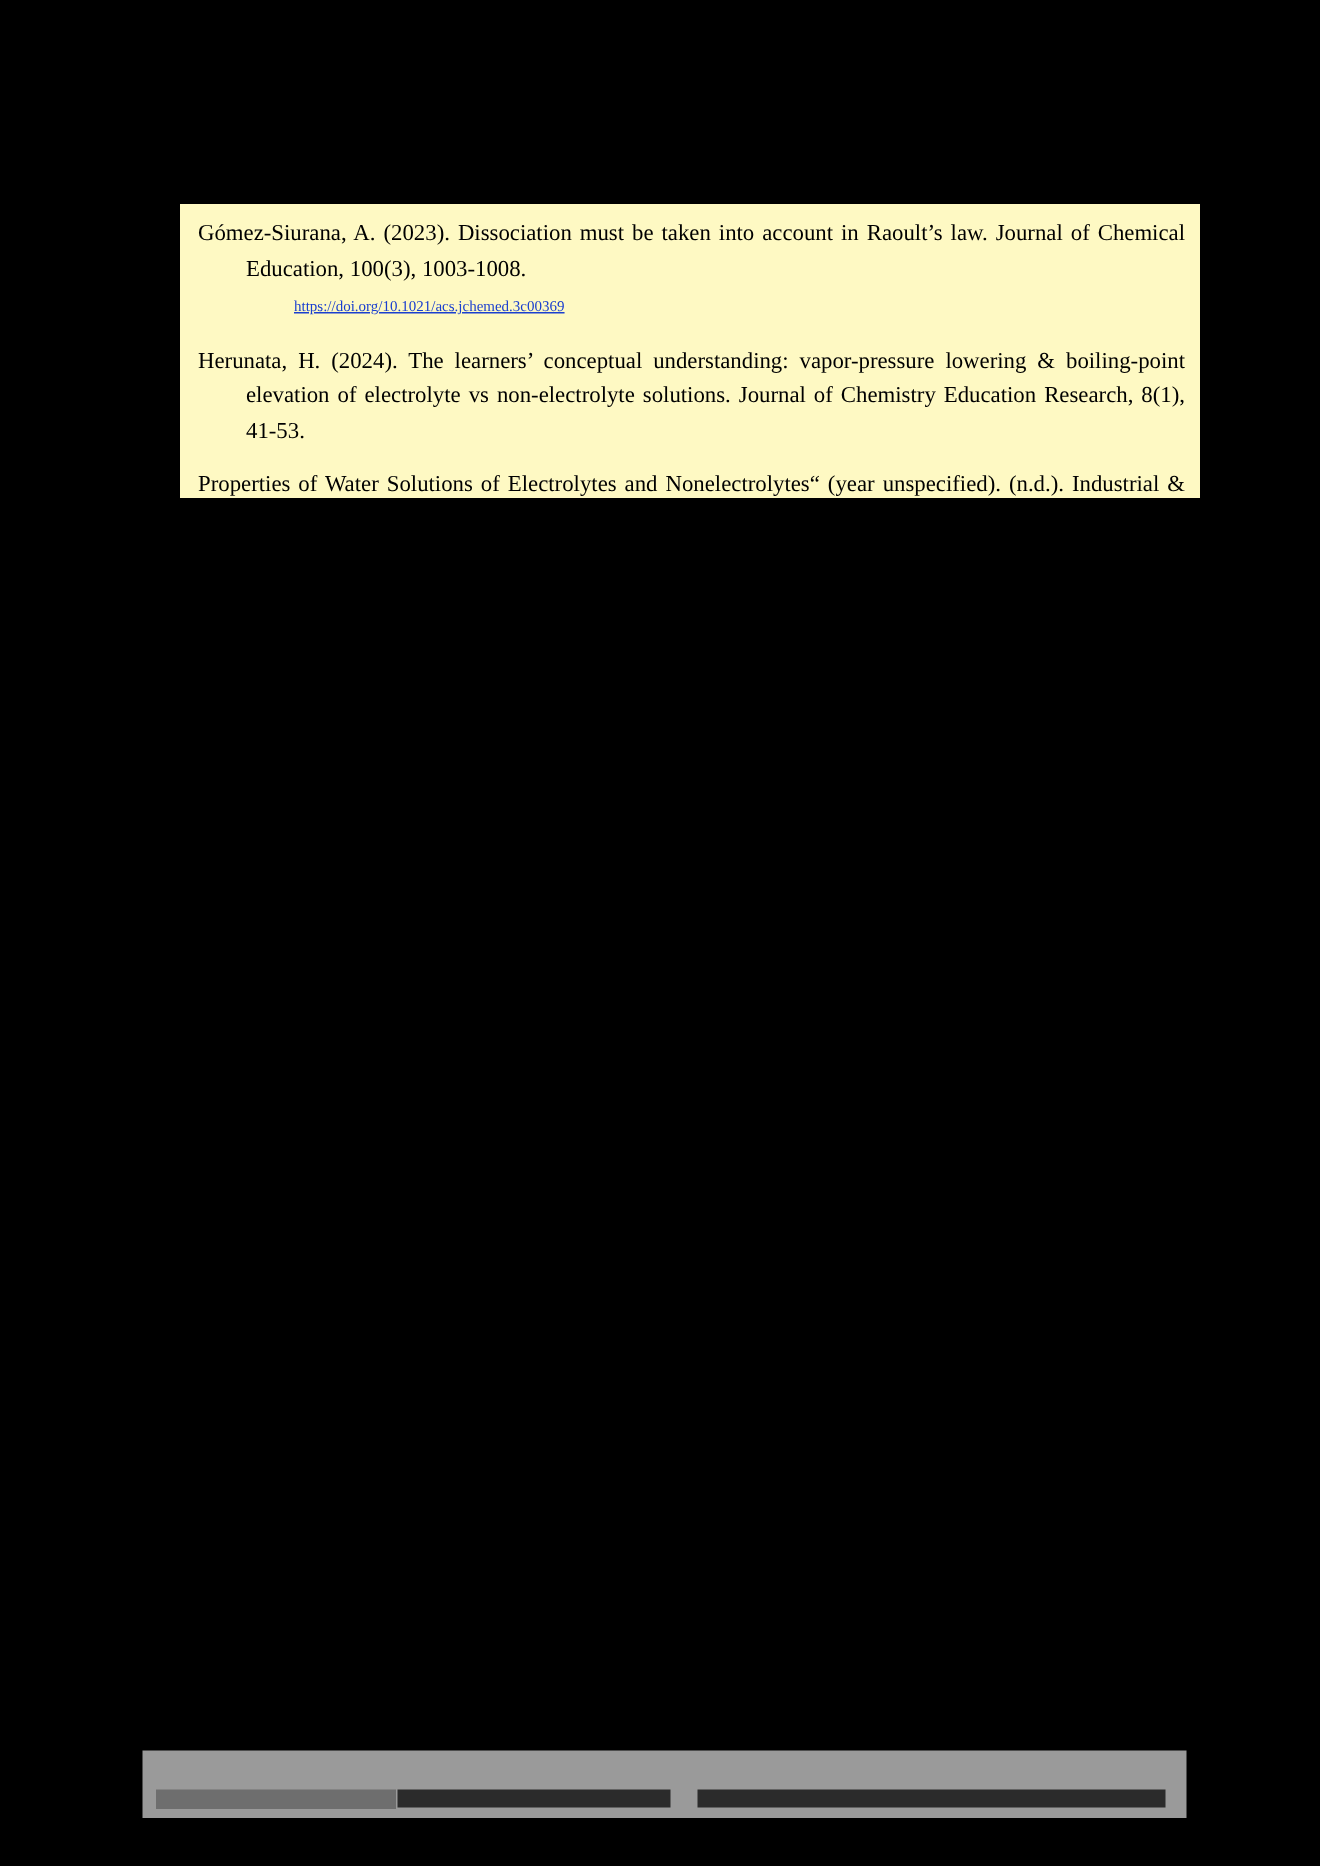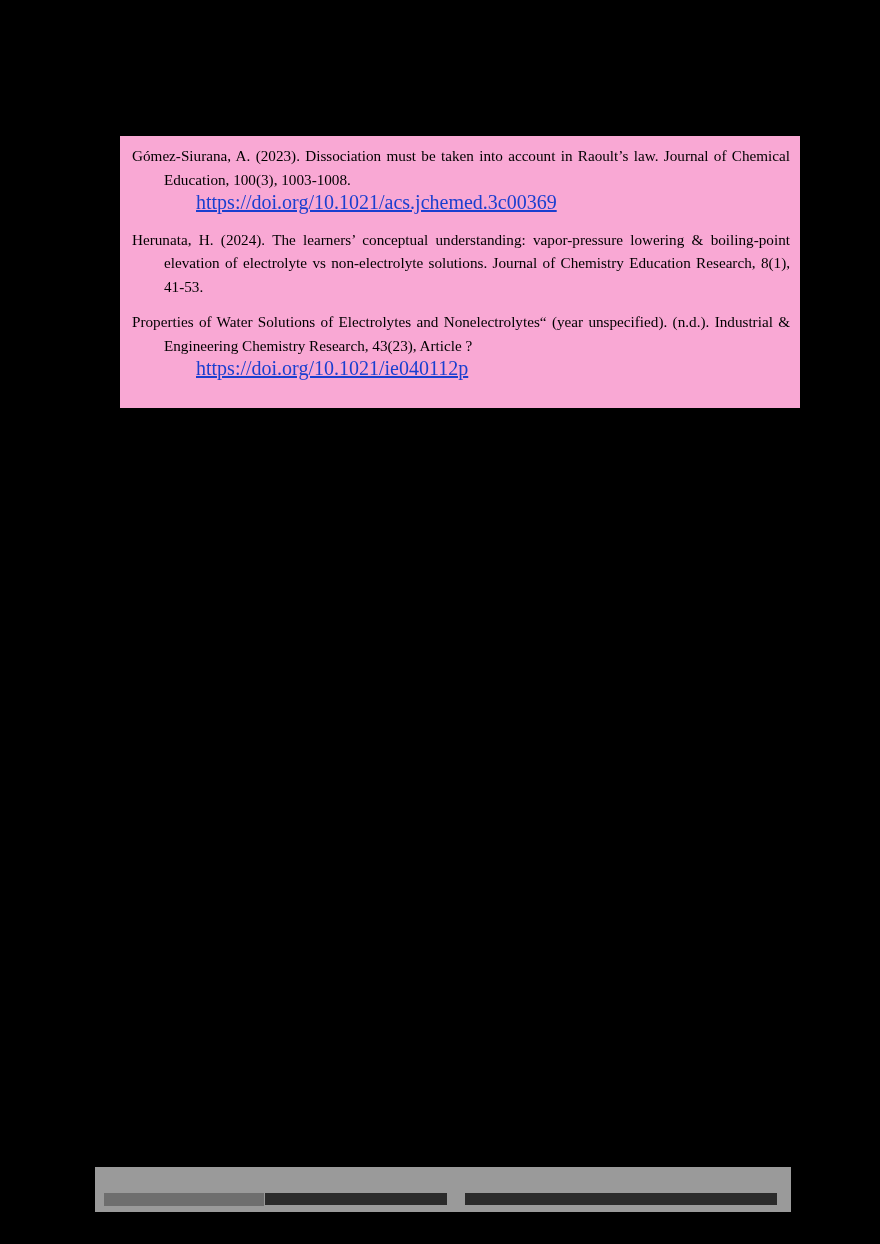--- a/index.html
+++ b/index.html
@@ -14,22 +14,22 @@
     overflow: hidden;
     font-family: "Liberation Serif", serif;
   }
 
   
   #reference-page {
     position: absolute;
     left: 120px;
     top: 136px;
     width: 680px;
-    height: 272px;
-    background: #f9a8d4;
+    height: 196px;
+    background: #fef9c3;
     box-sizing: border-box;
     padding: 8px 10px 10px 12px;
   }
 
   .reference-list {
     margin: 0;
     padding: 0;
     list-style: none;
   }
 
@@ -55,21 +55,21 @@
   .reference-entry .doi-line {
     display: block;
     padding-left: 32px;
     text-indent: 0;
     margin-top: 0;
   }
 
   .doi-link {
     color: #1a3fcf;
     text-decoration: underline;
-    font-size: 20px;
+    font-size: 10px;
   }
 
   
   #bottom-bar {
     position: absolute;
     left: 95px;
     top: 1167px;
     width: 696px;
     height: 45px;
     background: #9a9a9a;
@@ -126,23 +126,20 @@
         <a class="doi-link" href="#">https://doi.org/10.1021/acs.jchemed.3c00369</a>
       </span>
     </div>
 
     <div class="reference-entry">
       <span class="body">Herunata, H. (2024). The learners’ conceptual understanding: vapor-pressure lowering &amp; boiling-point elevation of electrolyte vs non-electrolyte solutions. Journal of Chemistry Education Research, 8(1), 41-53.</span>
     </div>
 
     <div class="reference-entry">
       <span class="body">Properties of Water Solutions of Electrolytes and Nonelectrolytes“ (year unspecified). (n.d.). Industrial &amp; Engineering Chemistry Research, 43(23), Article ?</span>
-      <span class="doi-line">
-        <a class="doi-link" href="#">https://doi.org/10.1021/ie040112p</a>
-      </span>
     </div>
 
   </div>
 </div>
 
 <div id="bottom-bar">
   <div id="bottom-bar-text"></div>
   <div id="bottom-bar-inner-left"></div>
   <div id="bottom-bar-scroll"></div>
   <div id="bottom-bar-page"></div>

